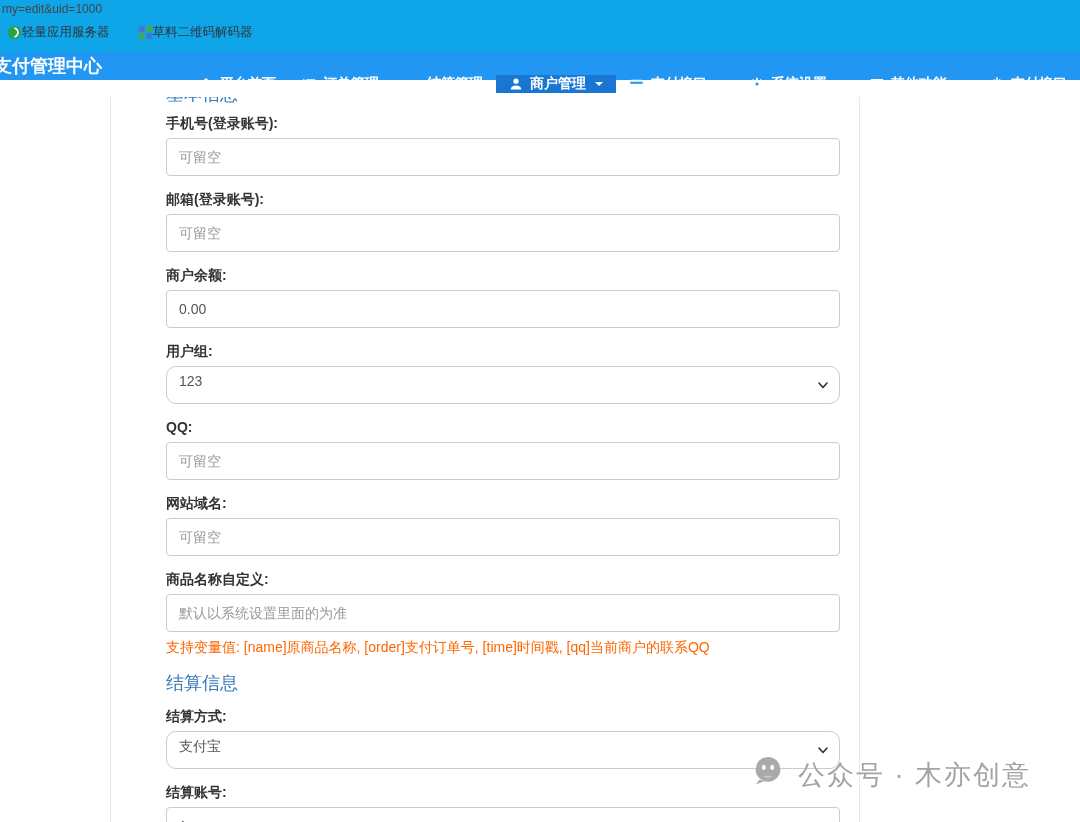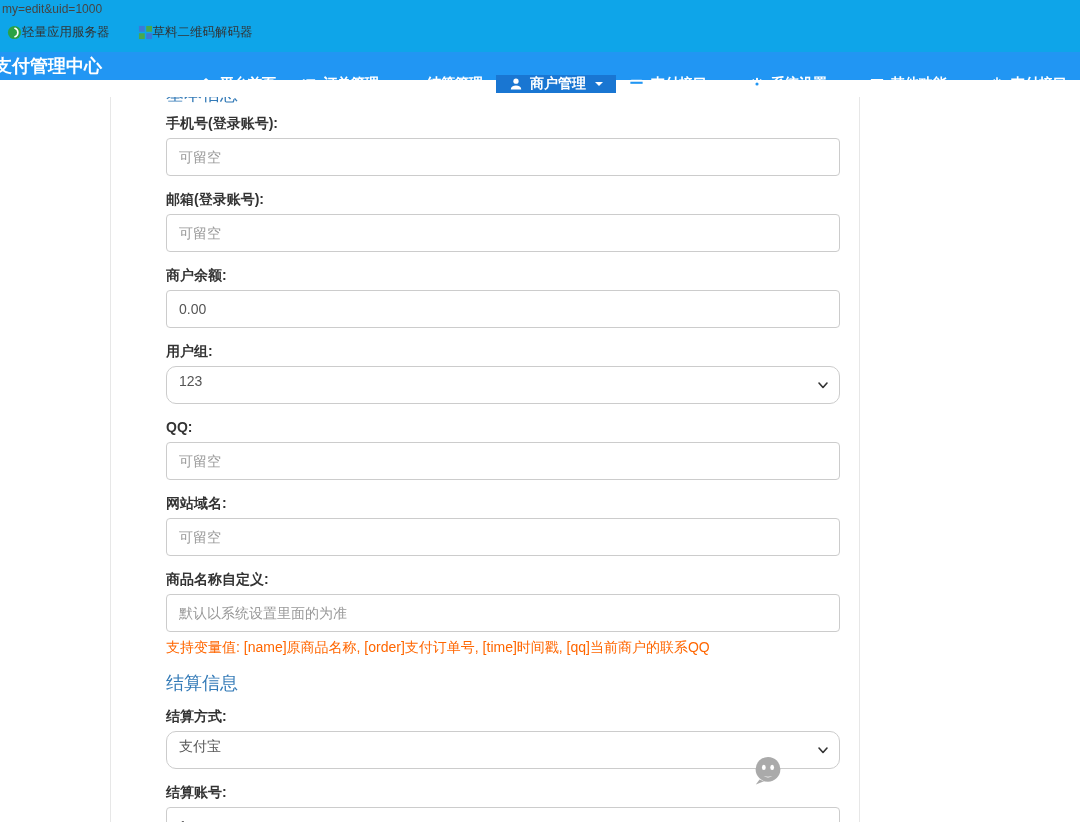--- a/index.html
+++ b/index.html
@@ -268,13 +268,14 @@
 <div class="watermark">
   <span>
     <svg width="36" height="36" viewBox="0 0 32 32">
         <circle cx="16" cy="14.5" r="11" fill="#aaaaaa"></circle>
         <ellipse cx="12.3" cy="12.8" rx="1.7" ry="2.3" fill="#fff"></ellipse>
         <ellipse cx="19.7" cy="12.8" rx="1.7" ry="2.3" fill="#fff"></ellipse>
         <path d="M12 20.5 q4 2.6 8 0 q-4 1.4 -8 0 Z" fill="#fff"></path>
         <path d="M8.5 23.5 L5.2 28 L12.5 25.2 Z" fill="#aaaaaa"></path>
       </svg>
   </span>
+  <span>公众号 · 木亦创意</span>
 </div>
 
 </body></html>

